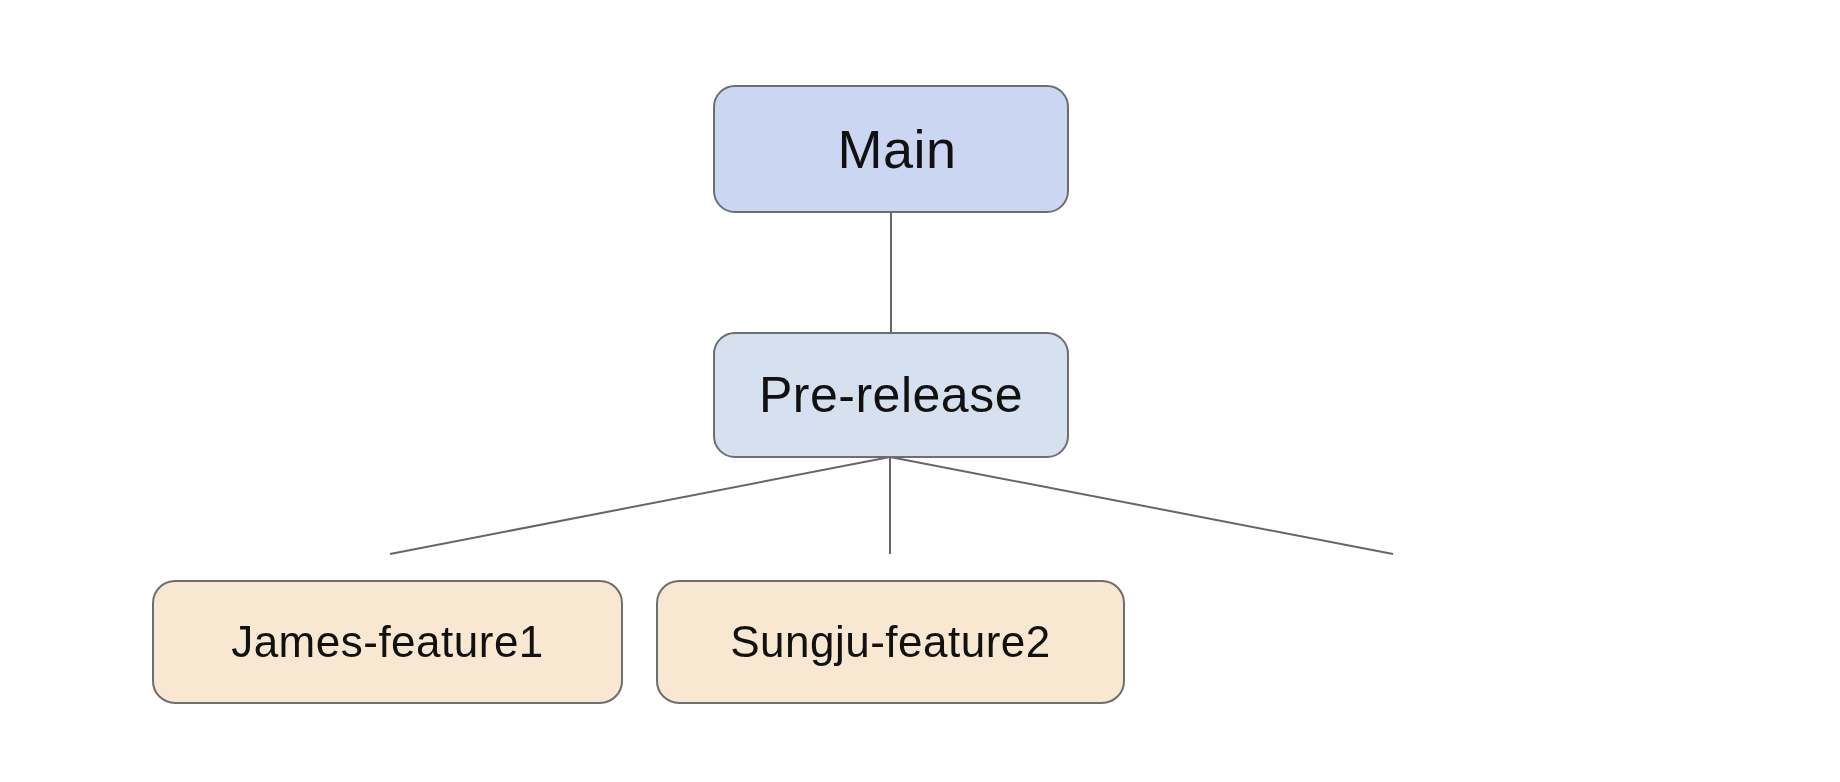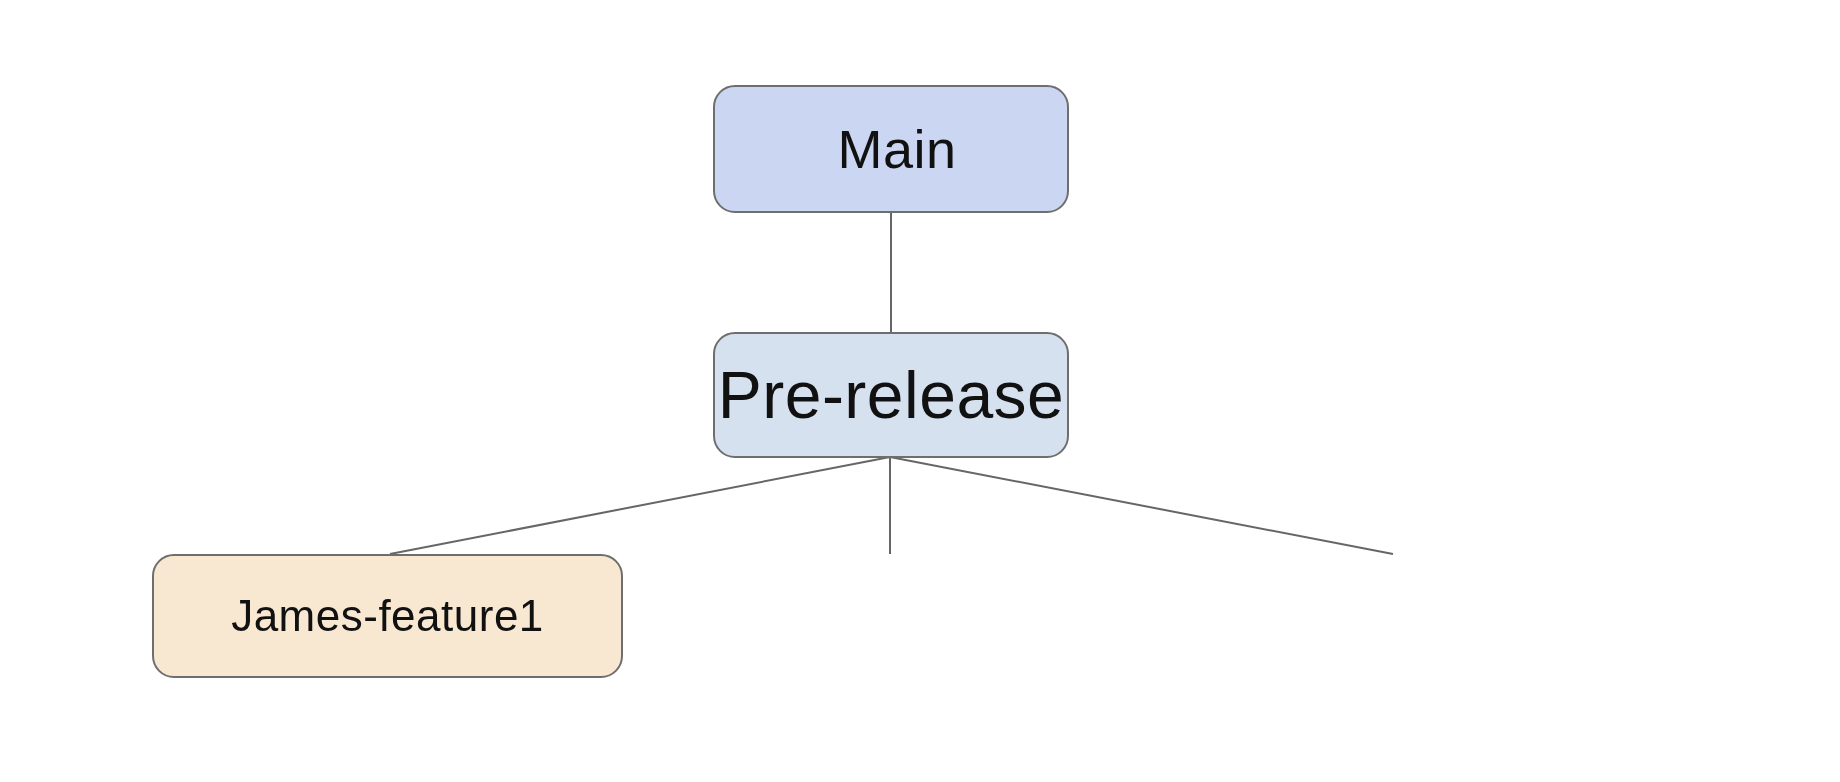--- a/index.html
+++ b/index.html
@@ -47,27 +47,28 @@
     left: 713px; top: 85px;
     width: 356px; height: 128px;
     background: var(--main-fill, #cbd7f2);
     font-size: 54px;
     padding-left: 12px;
   }
   .node-prerelease {
     left: 713px; top: 332px;
     width: 356px; height: 126px;
     background: var(--prerelease-fill, #d6e1ef);
-    font-size: 66px;
+    font-size: 50px;
   }
   .node-feature {
-    top: 554px;
+    top: 580px;
     width: 471px; height: 124px;
     background: var(--feature-fill, #f8e7d1);
     font-size: 44px;
+    border-radius: 23px;
   }
   .node-feature1 { left: 152px; }
   .node-feature2 { left: 656px; width: 469px; }
   .node-feature3 { left: 1158px; }
 </style>
 </head>
 <body>
 
 <div class="canvas">
 
@@ -83,15 +84,18 @@
   </div>
 
   <div class="node node-prerelease">
     <span>Pre-release</span>
   </div>
 
   <div class="node node-feature node-feature1">
     <span>James-feature1</span>
   </div>
 
+  <div class="node node-feature node-feature2">
+    <span>Sungju-feature2</span>
+  </div>
 
 
 </div>
 
 </body></html>

